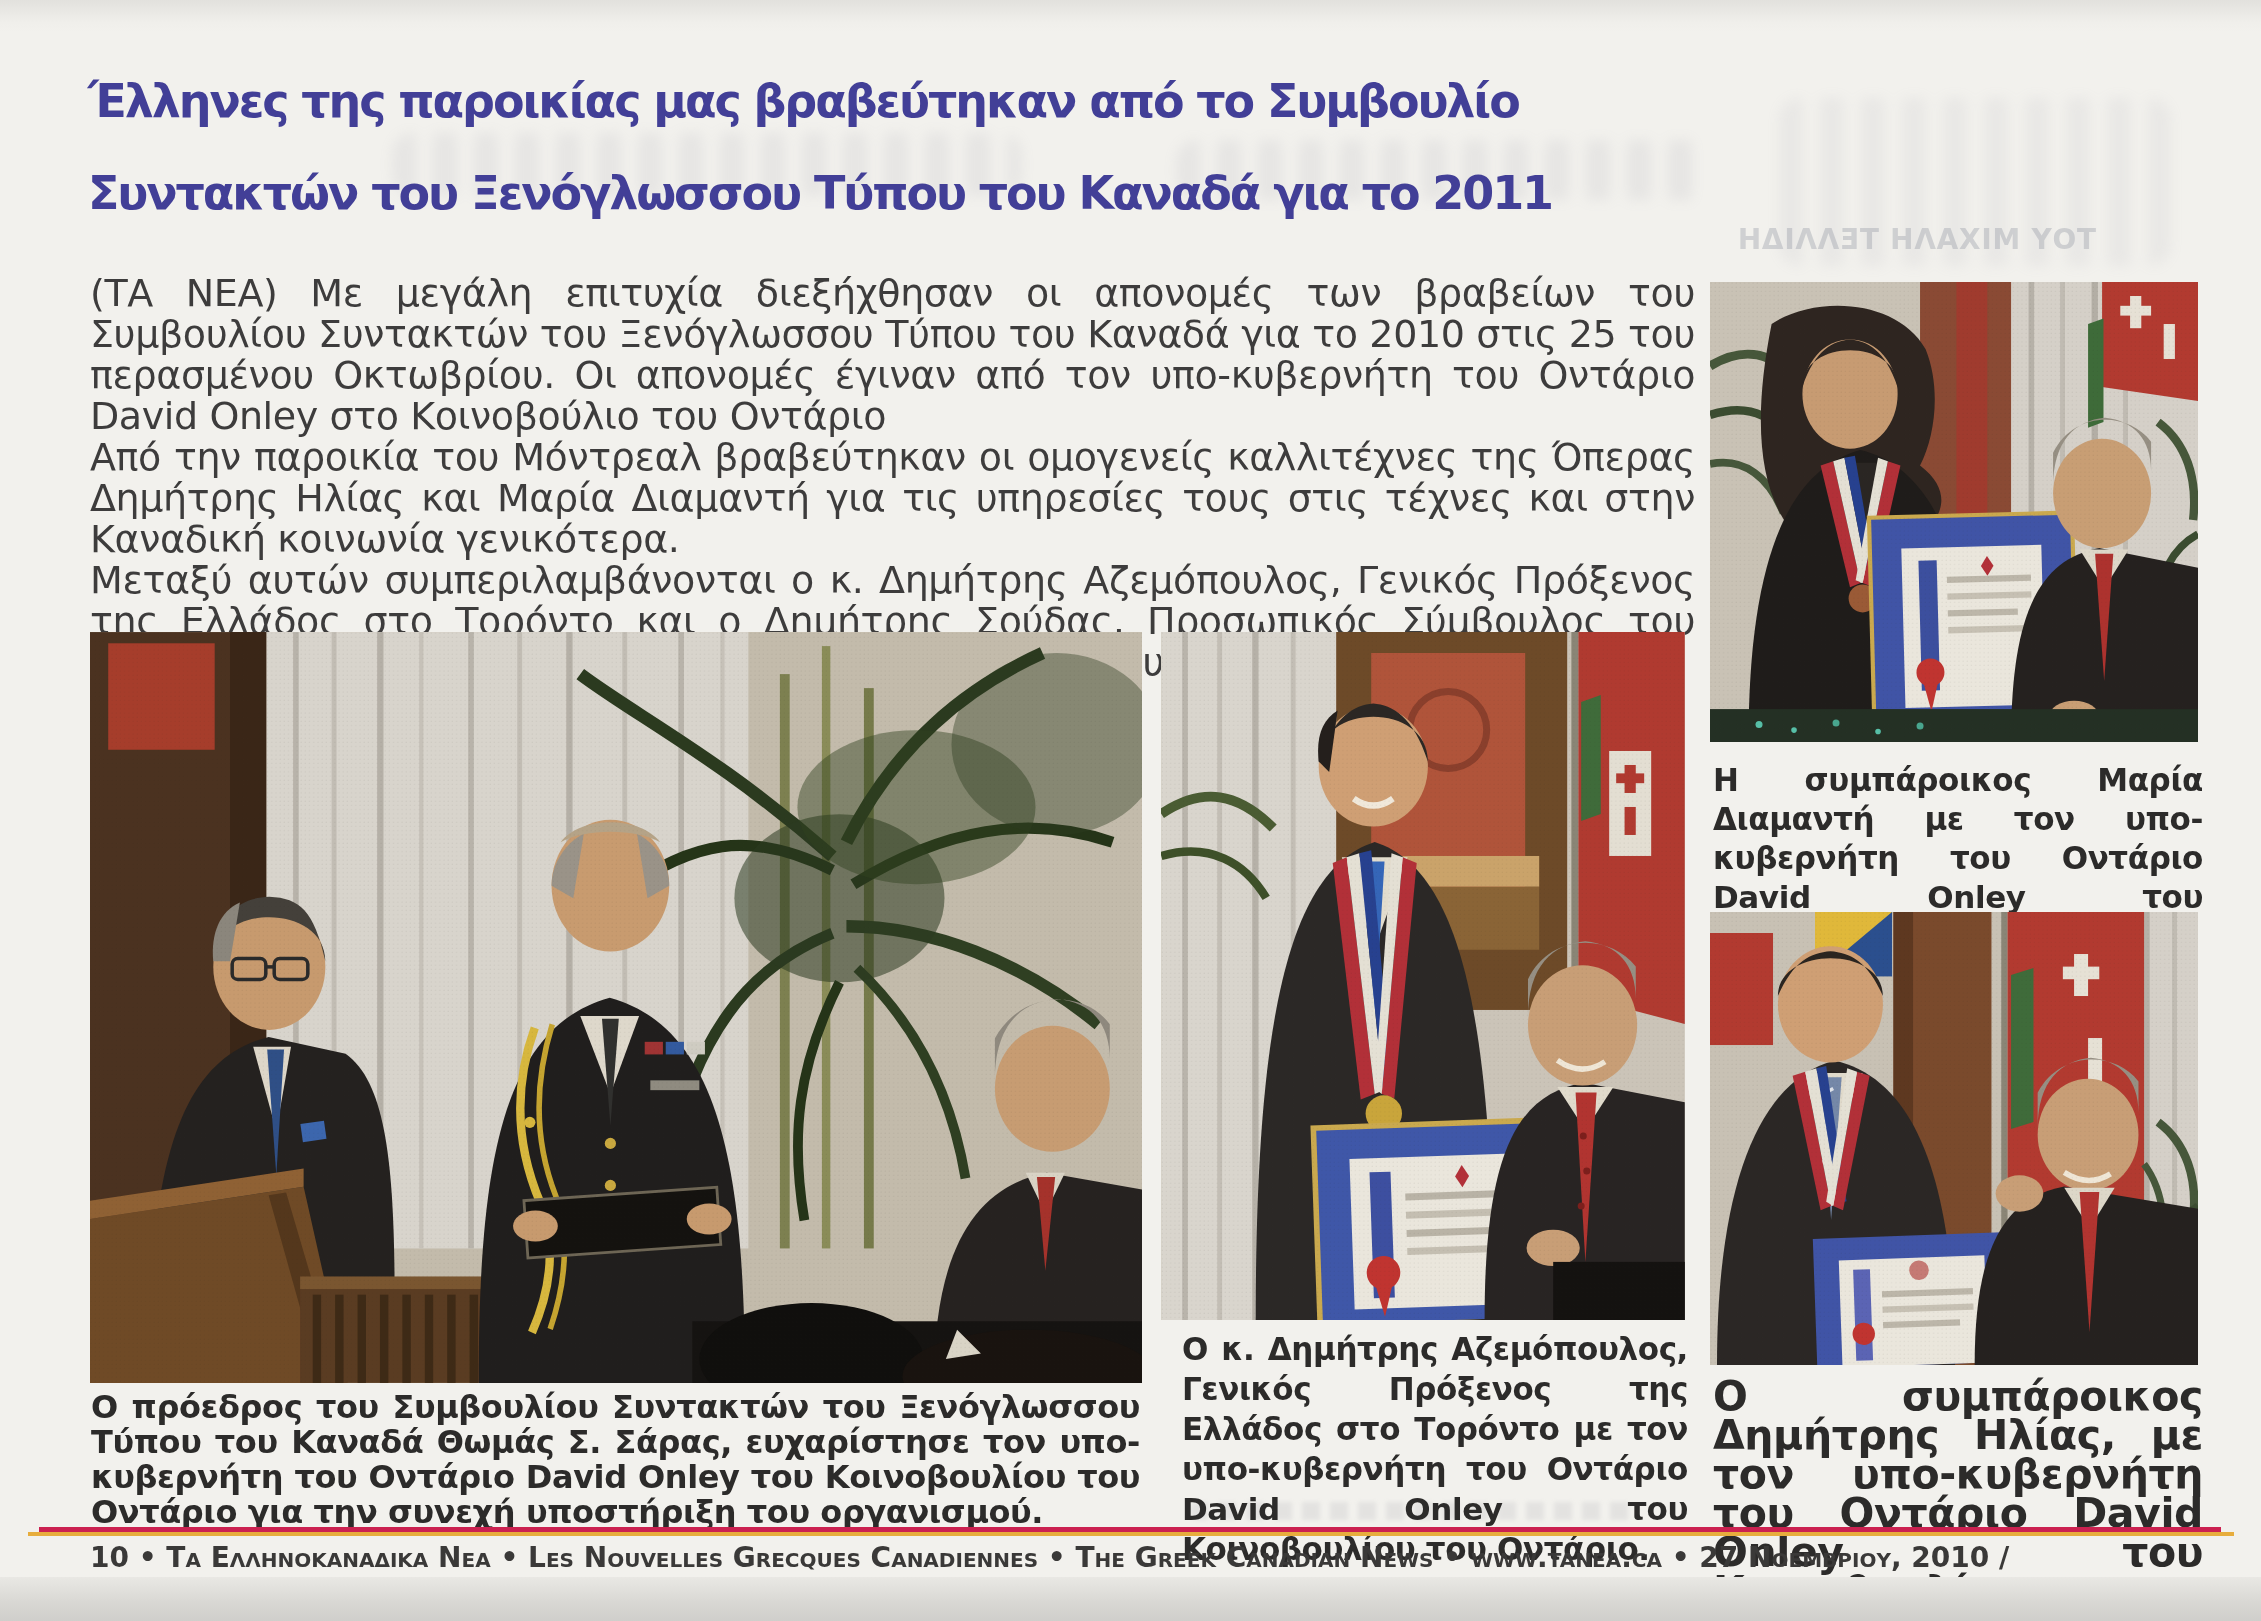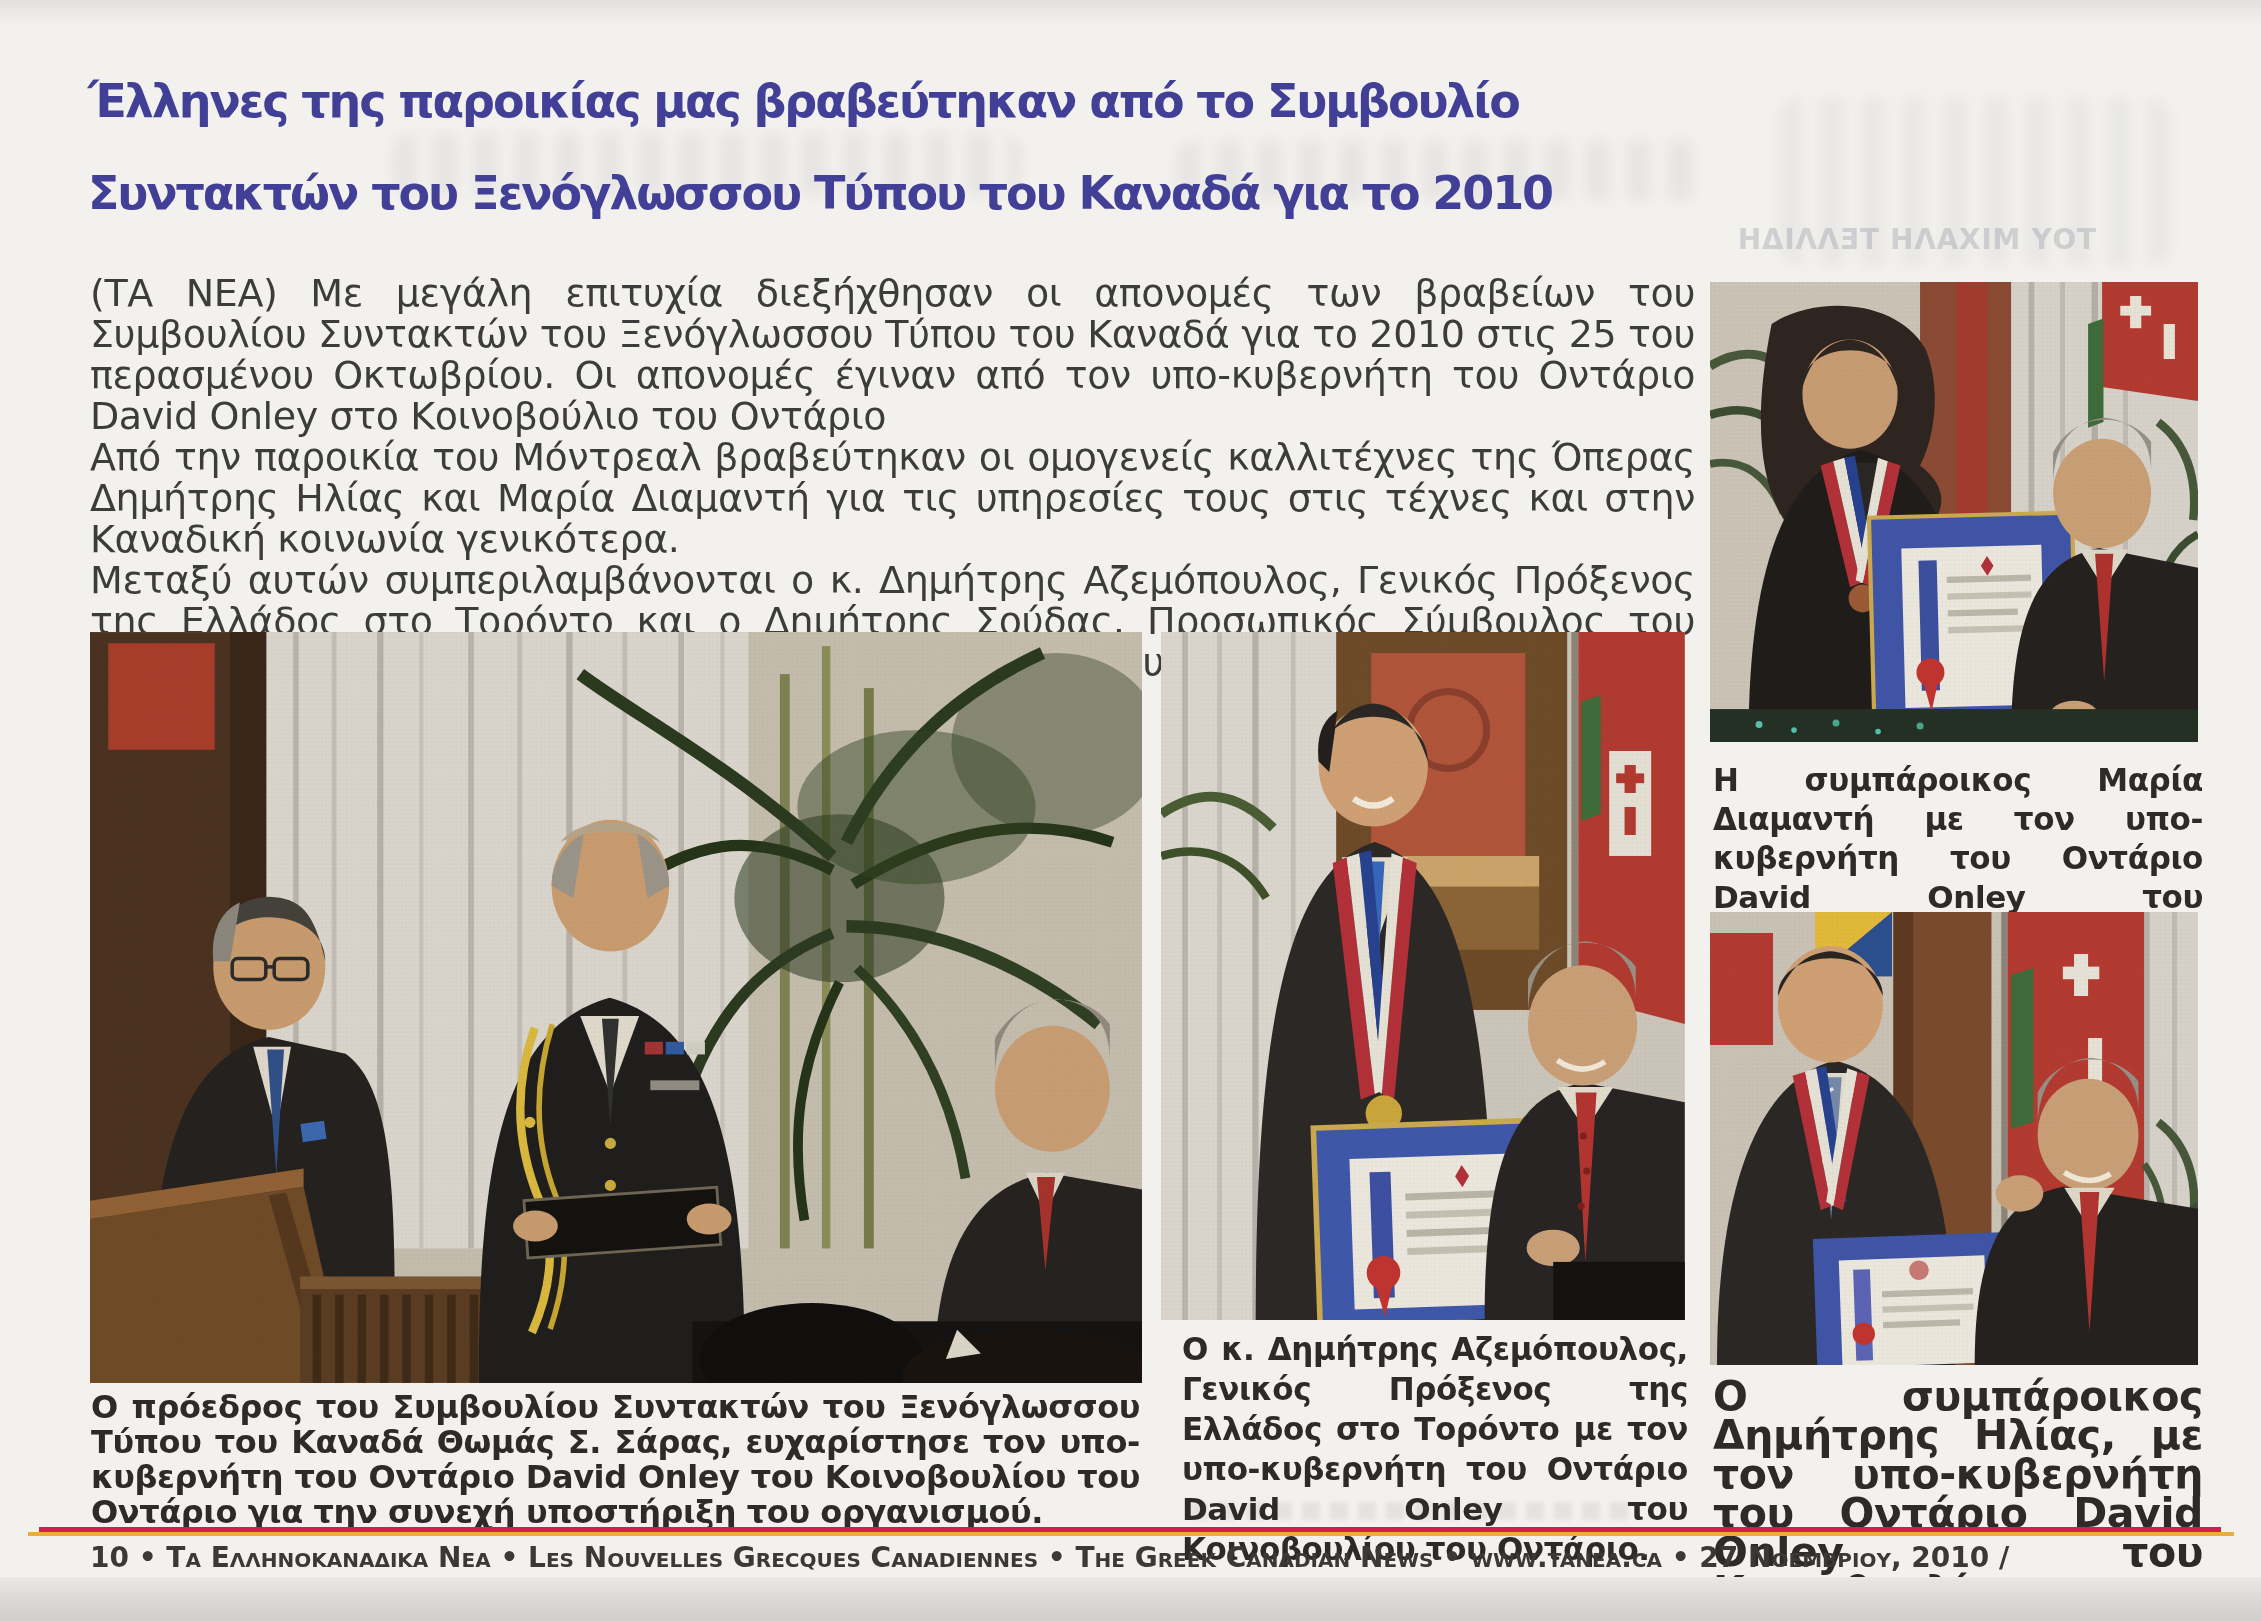--- a/index.html
+++ b/index.html
@@ -47,21 +47,21 @@
   <div class="abs ghostblob" style="left:392px;top:133px;width:630px;height:63px;"></div>
   <div class="abs ghostblob" style="left:1176px;top:140px;width:532px;height:60px;"></div>
   <div class="abs ghostblob" style="left:1779px;top:98px;width:392px;height:168px;opacity:.10"></div>
   <div class="abs ghost-byline" style="left:1737px;top:223px;">ΤΟΥ ΜΙΧΑΛΗ ΤΕΛΛΙΔΗ</div>
   <div class="abs ghostline" style="left:1716px;top:1092px;width:462px;"></div>
   <div class="abs ghostline" style="left:1716px;top:1131px;width:420px;"></div>
   <div class="abs ghostline" style="left:1190px;top:1502px;width:448px;"></div>
 
   <div class="abs headline">
     <div>Έλληνες της παροικίας μας βραβεύτηκαν από το Συμβουλίο</div>
-    <div>Συντακτών του Ξενόγλωσσου Τύπου του Καναδά για το 2010</div>
+    <div>Συντακτών του Ξενόγλωσσου Τύπου του Καναδά για το 2011</div>
   </div>
 
   <div class="abs article">
     <p>(ΤΑ ΝΕΑ) Με μεγάλη επιτυχία διεξήχθησαν οι απονομές των βραβείων του Συμβουλίου Συντακτών του Ξενόγλωσσου Τύπου του Καναδά για το 2010 στις 25 του περασμένου Οκτωβρίου. Οι απονομές έγιναν από τον υπο-κυβερνήτη του Οντάριο David Onley στο Κοινοβούλιο του Οντάριο</p>
     <p>Από την παροικία του Μόντρεαλ βραβεύτηκαν οι ομογενείς καλλιτέχνες της Όπερας Δημήτρης Ηλίας και Μαρία Διαμαντή για τις υπηρεσίες τους στις τέχνες και στην Καναδική κοινωνία γενικότερα.</p>
     <p>Μεταξύ αυτών συμπεριλαμβάνονται ο κ. Δημήτρης Αζεμόπουλος, Γενικός Πρόξενος της Ελλάδος στο Τορόντο και ο Δημήτρης Σούδας, Προσωπικός Σύμβουλος του Πρωθυπουργού του Καναδά και Διευθυντής του Γραφείου Επικοινωνίας του.</p>
   </div>
 
   <div class="abs photo" style="left:90px;top:632px;width:1052px;height:751px;">
     <svg width="1052" height="751" viewBox="0 0 1502 1072">

